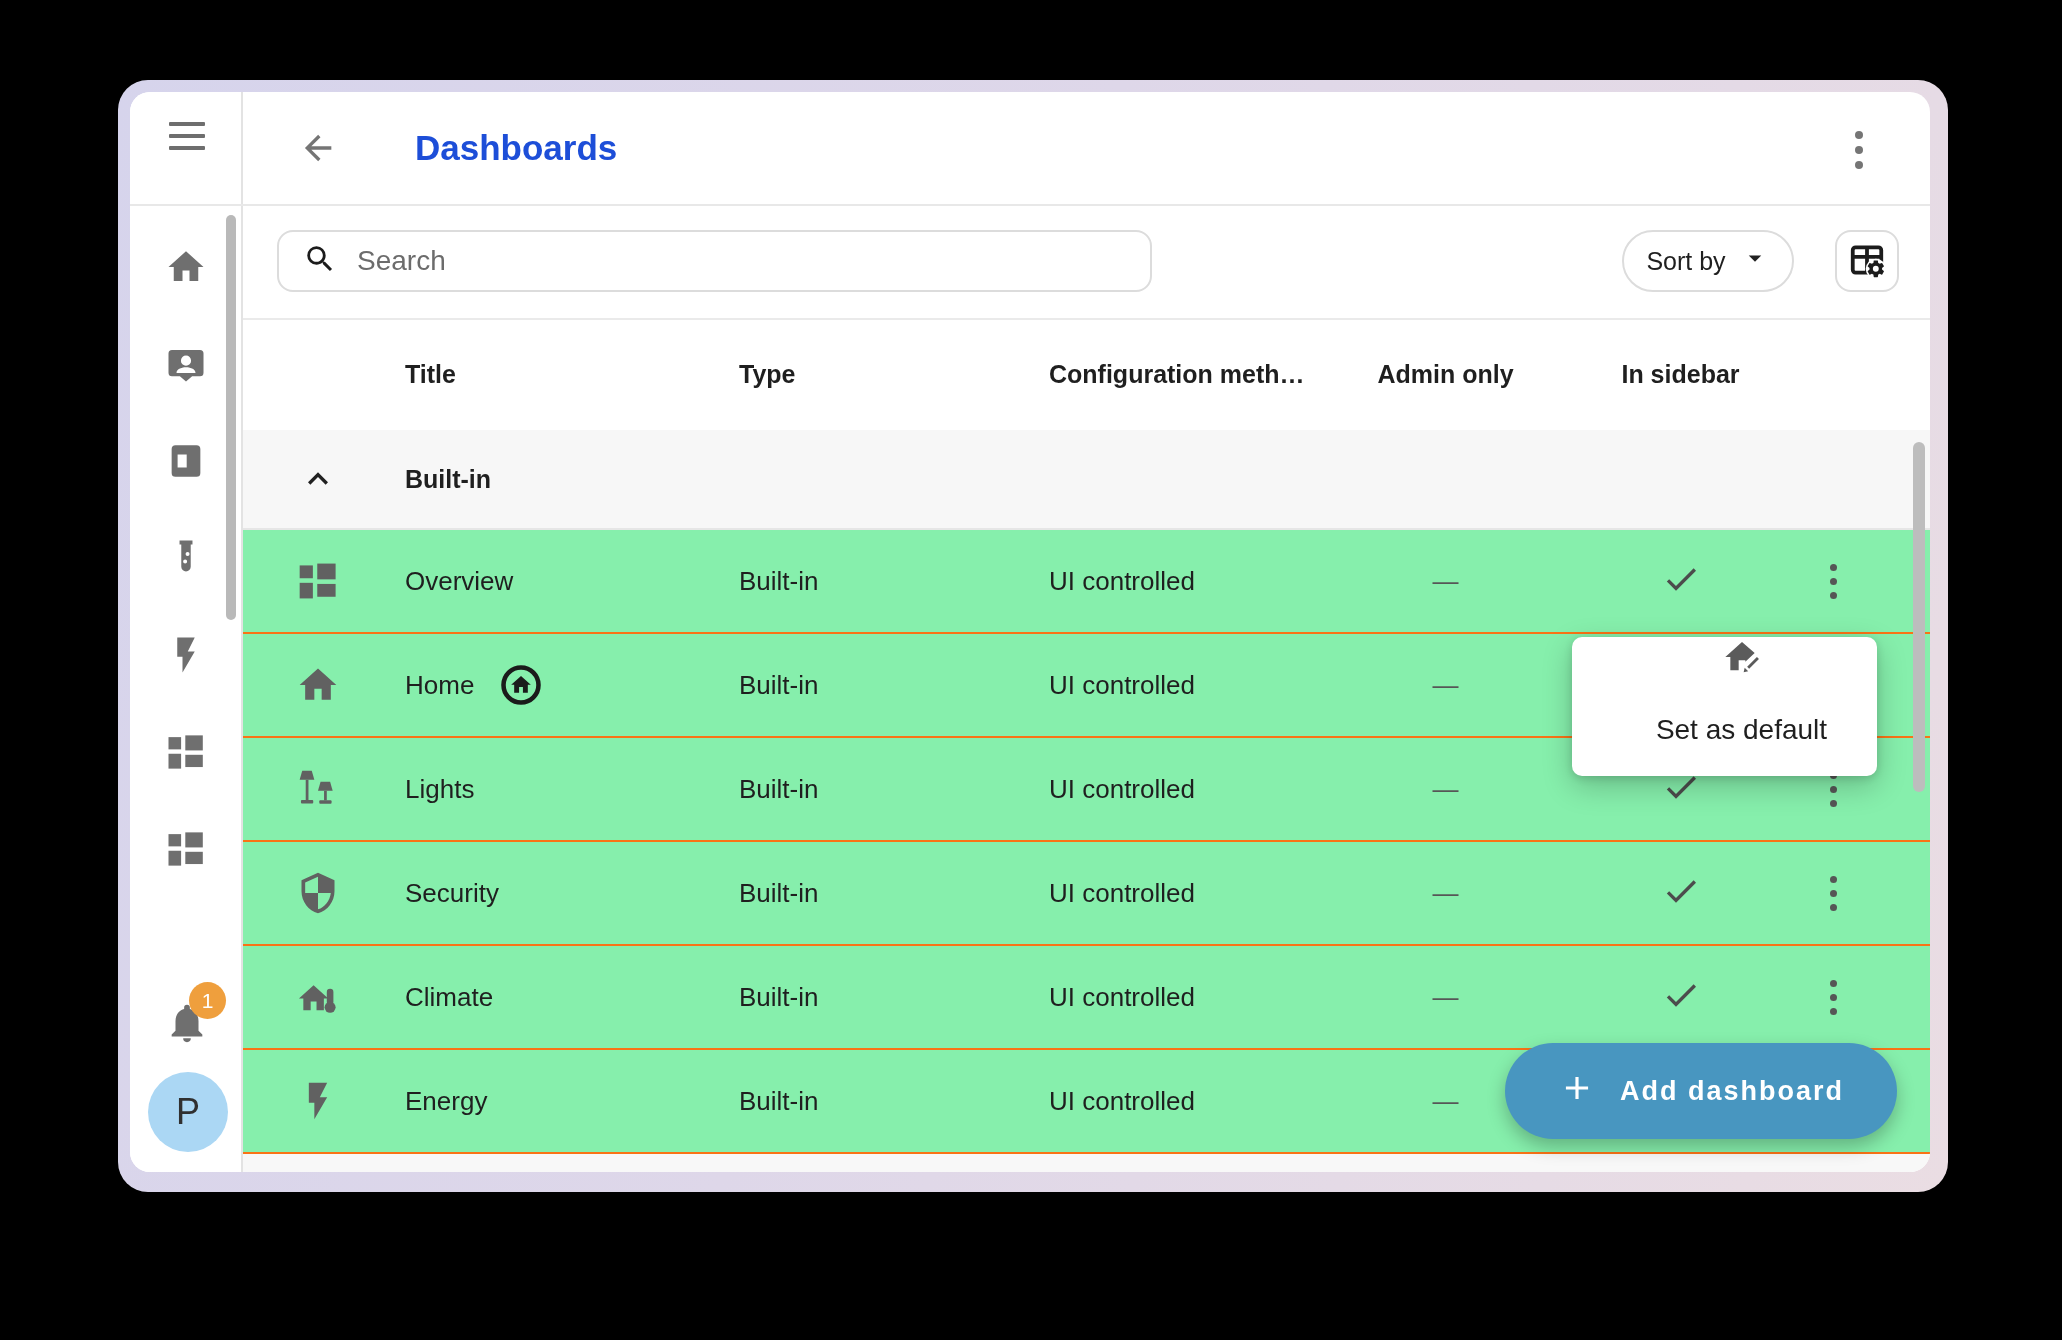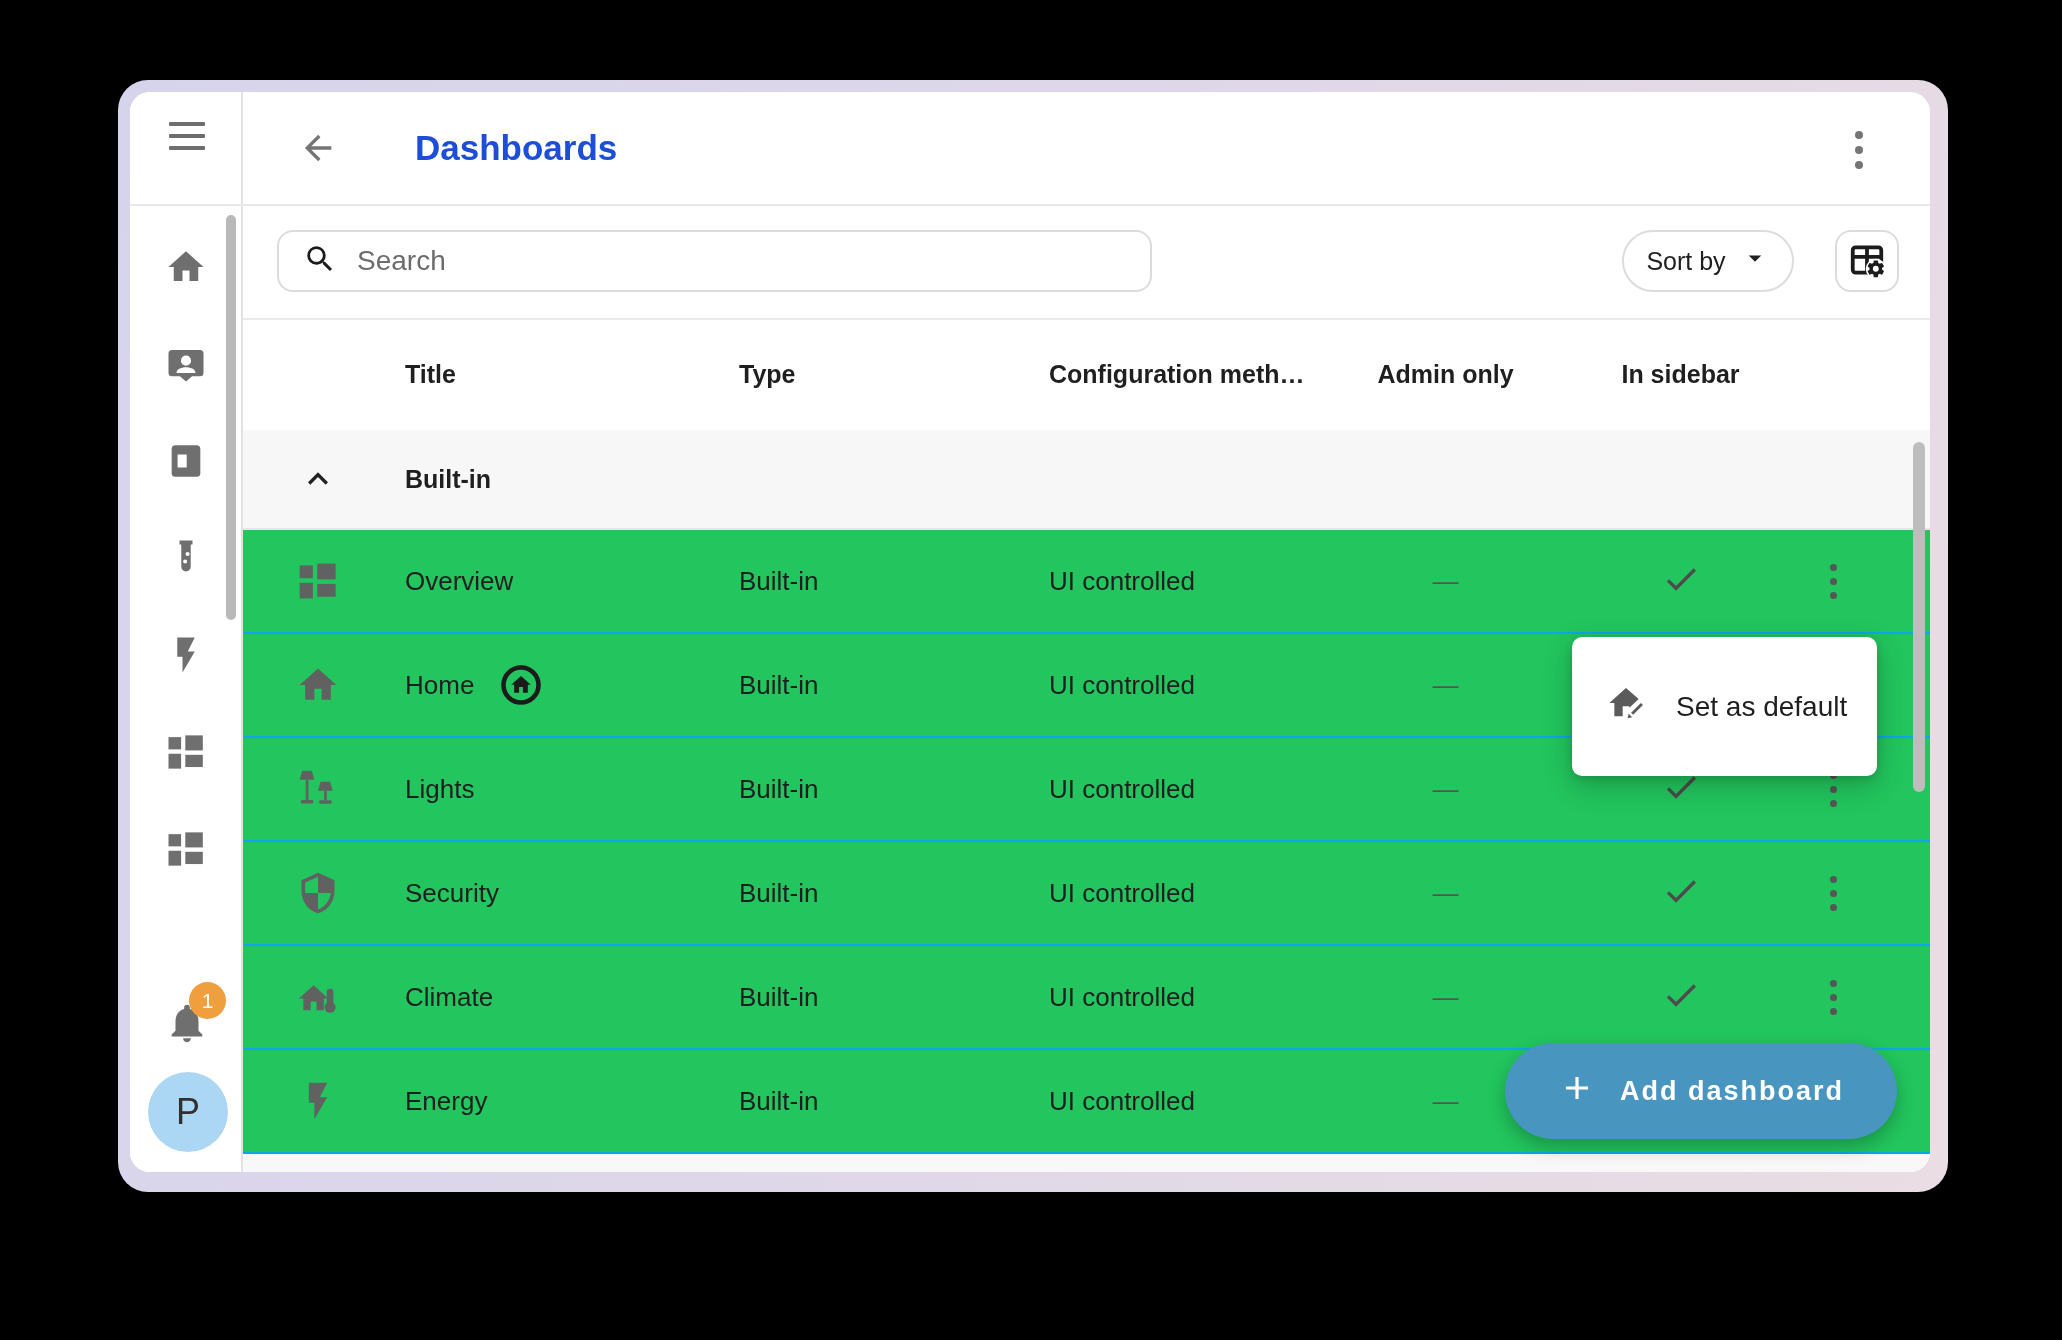--- a/index.html
+++ b/index.html
@@ -72,41 +72,41 @@
           align-items:center; }
   .thead { position:absolute; left:0; top:226px; width:100%; height:112px;
            font-size:25px; font-weight:600; color:#1f1f1f; }
   .c-pad12 { padding-left:12px; }
   .c-pad16 { padding-left:16px; }
   .c-center { justify-self:center; text-align:right;margin-left:25px; }
   .grow { position:absolute; left:0; top:338px; width:100%; height:100px; background:#f7f7f7;
           border-bottom:2px solid #e6e6e6; cursor:pointer; }
   .grow .chev { justify-self:center; width:40px; height:40px; fill:#212121; }
   .grow .glabel { font-size:25px; font-weight:700; color:#1f1f1f; padding-left:12px; }
-  .trow { position:absolute; left:0; width:100%; height:104px; border-bottom:2px solid #0ea5e9;
-          background:#22c55e; }
+  .trow { position:absolute; left:0; width:100%; height:104px; border-bottom:2px solid #f97316;
+          background:#86efac; }
   .c-icon { justify-self:center; width:44px; height:44px; }
   .c-icon svg { width:44px; height:44px; fill:#616161; }
   .c-title { display:flex; align-items:center; gap:26px; padding-left:12px;
              font-size:26px; color:#1f1f1f; }
   .c-title .defbadge { width:42px; height:42px; }
   .c-text { font-size:26px; color:#1f1f1f; }
   .c-dash { font-size:26px; color:#565656; }
   .check svg { width:40px; height:40px; fill:#4c4c4c; }
   .rowmenu { justify-self:center; width:40px; height:48px; justify-content:center; }
   .partial { position:absolute; left:0; top:1062px; width:100%; height:18px; background:#f8f8f8; }
   .tscroll { position:absolute; left:1670px; top:350px; width:12px; height:350px;
              background:#bdbdbd; border-radius:6px; }
 
   
   .popup { position:absolute; left:1329px; top:545px; width:305px; height:139px; background:#fff;
            border-radius:10px; box-shadow:0 10px 30px rgba(0,0,0,.22), 0 2px 8px rgba(0,0,0,.14);
            z-index:30; display:flex; align-items:center; }
   .popup .mi { display:flex; align-items:center; gap:30px; padding-left:34px; width:100%;
-               height:100%; background:none; border:none; cursor:pointer; }
+               height:100%; background:none; border:none; cursor:pointer;flex-direction:column; }
   .popup .mi svg { width:40px; height:40px; }
   .popup .mi span { font-size:28px; color:#1f1f1f; }
 
   
   .fab { position:absolute; left:1262px; top:951px; width:392px; height:96px; border-radius:48px;
          background:#4896c0; border:none; display:flex; align-items:center; justify-content:center;
          gap:24px; z-index:20; box-shadow:0 8px 18px rgba(0,0,0,.25); cursor:pointer; }
   .fab svg { width:38px; height:38px; fill:#fff; }
   .fab span { color:#fff; font-size:27px; font-weight:700; letter-spacing:2px; }
 </style>

